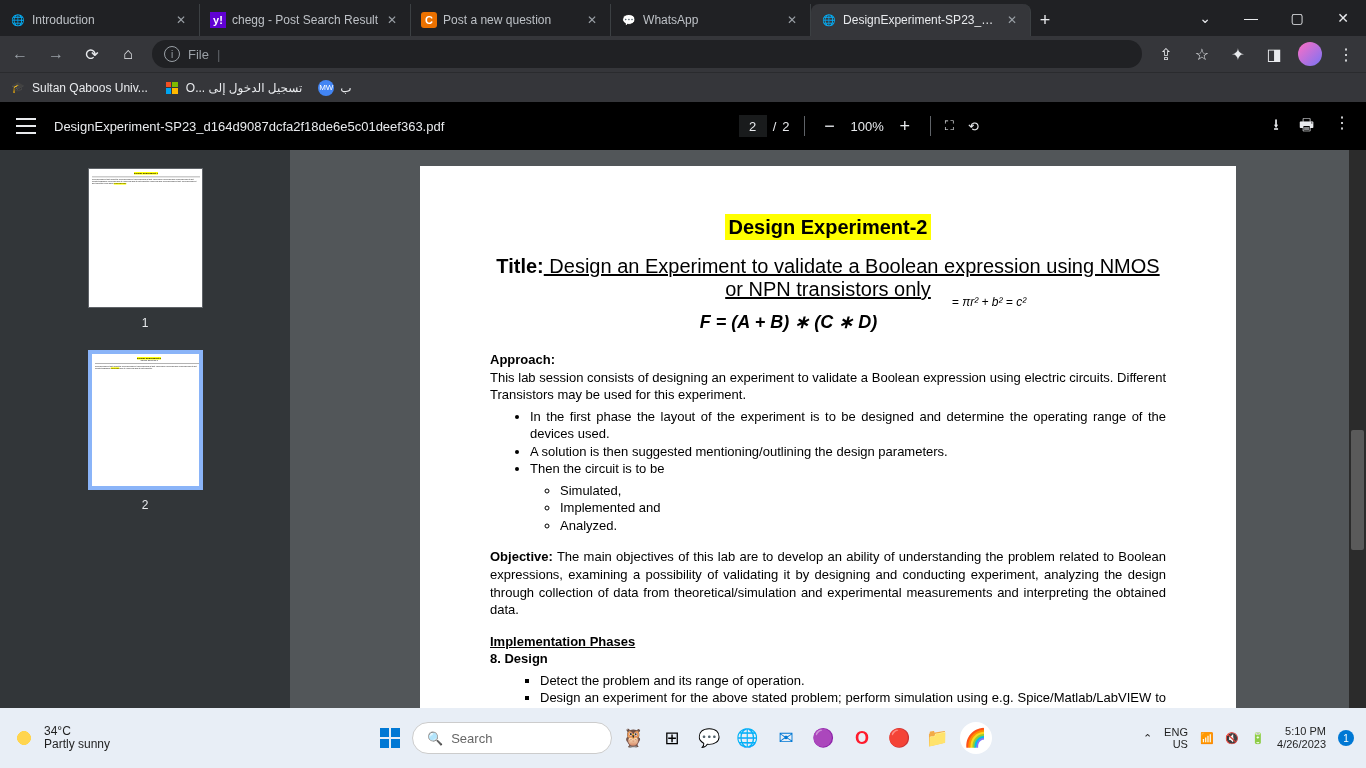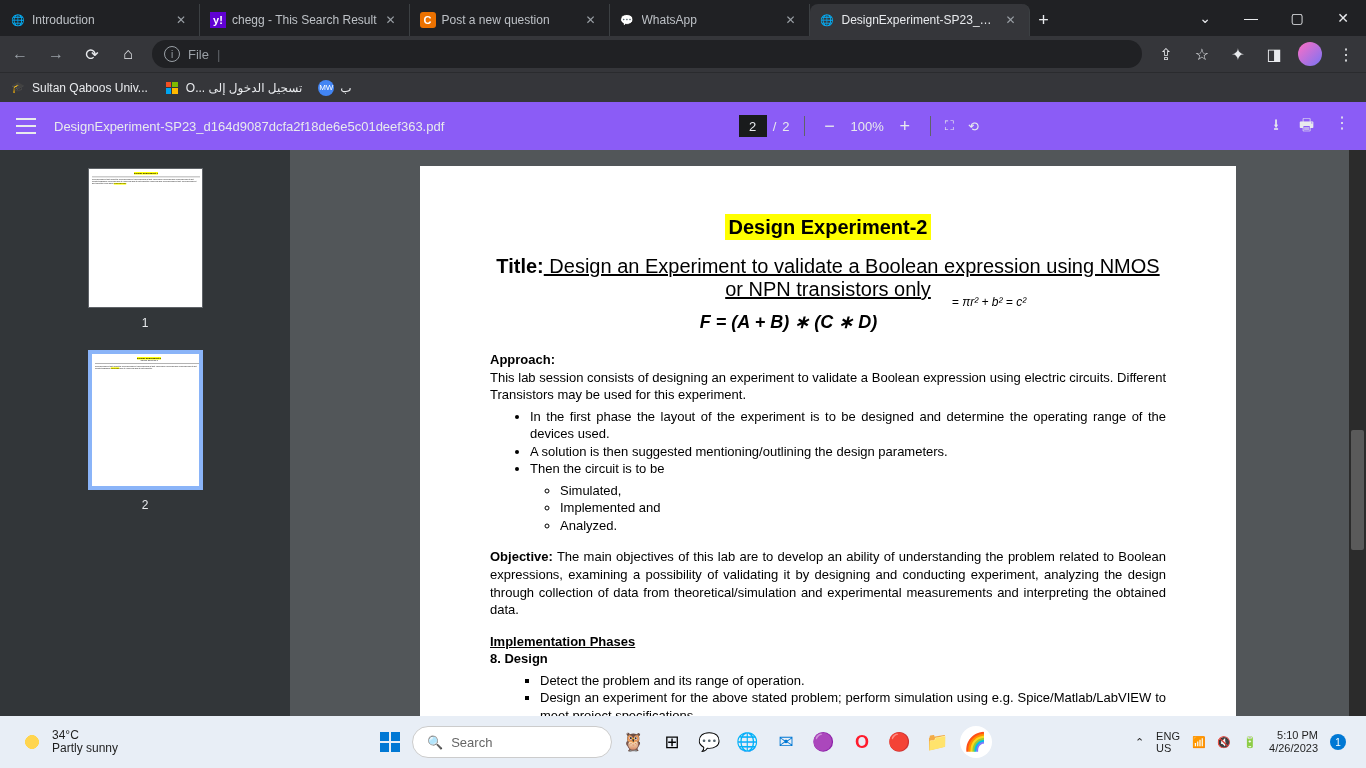--- a/index.html
+++ b/index.html
@@ -19,21 +19,21 @@
 .nav-btn.enabled{color:#e8eaed}
 .omnibox{flex:1;height:28px;background:#202124;border-radius:14px;display:flex;align-items:center;padding:0 12px;gap:8px;color:#e8eaed;font-size:13px}
 .omnibox .info{width:16px;height:16px;border:1.5px solid #9aa0a6;border-radius:50%;display:flex;align-items:center;justify-content:center;font-size:10px;color:#9aa0a6;flex:none}
 .omnibox .file-chip{color:#9aa0a6}
 .omnibox .url{flex:1;white-space:nowrap;overflow:hidden}
 .tool-icon{width:24px;height:24px;display:flex;align-items:center;justify-content:center;color:#e8eaed;cursor:pointer}
 .avatar{width:24px;height:24px;border-radius:50%;background:linear-gradient(135deg,#ff6ec4,#7873f5);cursor:pointer}
 .bookmarks{height:30px;background:#35363a;display:flex;align-items:center;padding:0 10px;gap:16px;border-top:1px solid #2a2b2e}
 .bm{display:flex;align-items:center;gap:6px;color:#e8eaed;font-size:12px;cursor:pointer}
 .bm .ico{width:16px;height:16px;display:flex;align-items:center;justify-content:center;font-size:11px}
-.pdfbar{height:48px;background:#8b5cf6;display:flex;align-items:center;padding:0 16px;color:#e8eaed;gap:18px}
+.pdfbar{height:48px;background:#000000;display:flex;align-items:center;padding:0 16px;color:#e8eaed;gap:18px}
 .hamburger{width:20px;height:16px;display:flex;flex-direction:column;justify-content:space-between;cursor:pointer}
 .hamburger span{height:2px;background:#e8eaed}
 .pdfname{flex:none;font-size:13px;font-weight:500}
 .pdfspacer{flex:1}
 .pdfcenter{display:flex;align-items:center;gap:14px;font-size:13px}
 .pagebox{display:flex;align-items:center;gap:6px}
 .pagebox input{width:28px;height:22px;background:#191b1c;border:none;color:#e8eaed;text-align:center;font-size:13px}
 .zoombox{display:flex;align-items:center;gap:10px}
 .zoombox .btn{width:22px;height:22px;display:flex;align-items:center;justify-content:center;cursor:pointer;font-size:18px;color:#e8eaed}
 .vdiv{width:1px;height:20px;background:#5f6368}
@@ -54,21 +54,21 @@
 .formula{text-align:center;font-family:"Times New Roman",serif;font-size:18px;margin:10px 0 18px;font-style:italic;position:relative}
 .formula .super{font-size:12px;position:relative;top:-22px;left:70px}
 .sec{margin-top:14px;font-size:13px;text-align:justify;line-height:1.35}
 .sec b{font-weight:700}
 .sec ul{margin-left:40px;margin-top:4px;list-style:disc}
 .sec ul ul{list-style:circle;margin-left:30px}
 .sec .impl{text-decoration:underline;font-weight:700}
 .sec .sq{list-style:square;margin-left:50px}
 .scrollbar{position:absolute;right:0;top:150px;bottom:48px;width:17px;background:#2b2b2b}
 .scrollthumb{position:absolute;right:2px;width:13px;top:280px;height:120px;background:#5a5a5a;border-radius:2px}
-.taskbar{position:absolute;bottom:0;left:0;right:0;height:52px;background:#e8eef6;display:flex;align-items:center;padding:0 20px;gap:8px}
+.taskbar{position:absolute;bottom:0;left:0;right:0;height:60px;background:#e8eef6;display:flex;align-items:center;padding:0 12px;gap:8px}
 .weather{display:flex;align-items:center;gap:8px;font-size:12px;color:#1f1f1f}
 .weather .sun{width:24px;height:24px;background:radial-gradient(circle,#ffd54f 40%,transparent 42%);position:relative}
 .weather .txt{line-height:1.1}
 .task-center{position:absolute;left:50%;transform:translateX(-50%);display:flex;align-items:center;gap:6px}
 .searchbox{display:flex;align-items:center;gap:8px;background:#fff;border:1px solid #ccc;border-radius:20px;padding:4px 14px;width:200px;height:32px;color:#666;font-size:13px}
 .tb-icon{width:32px;height:32px;display:flex;align-items:center;justify-content:center;font-size:18px;cursor:pointer;border-radius:4px}
 .tray{margin-left:auto;display:flex;align-items:center;gap:12px;font-size:11px;color:#1f1f1f}
 .tray .clock{text-align:right;line-height:1.2}
 .badge{width:16px;height:16px;background:#0078d4;color:#fff;border-radius:50%;display:flex;align-items:center;justify-content:center;font-size:10px}
 .win-logo{width:20px;height:20px;display:grid;grid-template:1fr 1fr/1fr 1fr;gap:2px}
@@ -79,21 +79,21 @@
 
 <div class="titlebar">
   <div class="tabs">
     <div class="tab">
       <span class="favicon">🌐</span>
       <span class="title">Introduction</span>
       <span class="close">✕</span>
     </div>
     <div class="tab">
       <span class="favicon" style="background:#6001d2;color:#fff;font-weight:700">y!</span>
-      <span class="title">chegg - This Search Result</span>
+      <span class="title">chegg - Post Search Result</span>
       <span class="close">✕</span>
     </div>
     <div class="tab">
       <span class="favicon" style="background:#eb7100;color:#fff;font-weight:700;border-radius:3px">C</span>
       <span class="title">Post a new question</span>
       <span class="close">✕</span>
     </div>
     <div class="tab">
       <span class="favicon" style="color:#25d366">💬</span>
       <span class="title">WhatsApp</span>
@@ -277,21 +277,21 @@
     <div class="tb-icon" style="color:#0078d4">🌐</div>
     <div class="tb-icon" style="color:#0078d4">✉</div>
     <div class="tb-icon">🟣</div>
     <div class="tb-icon" style="color:#ff1b2d;font-weight:700">O</div>
     <div class="tb-icon">🔴</div>
     <div class="tb-icon">📁</div>
     <div class="tb-icon" style="background:#fff;border-radius:50%">🌈</div>
   </div>
   <div class="tray">
     <span>⌃</span>
-    <div style="text-align:left;line-height:1.1">
+    <div style="text-align:right;line-height:1.1">
       <div>ENG</div>
       <div>US</div>
     </div>
     <span>📶</span>
     <span>🔇</span>
     <span>🔋</span>
     <div class="clock">
       <div>5:10 PM</div>
       <div>4/26/2023</div>
     </div>

